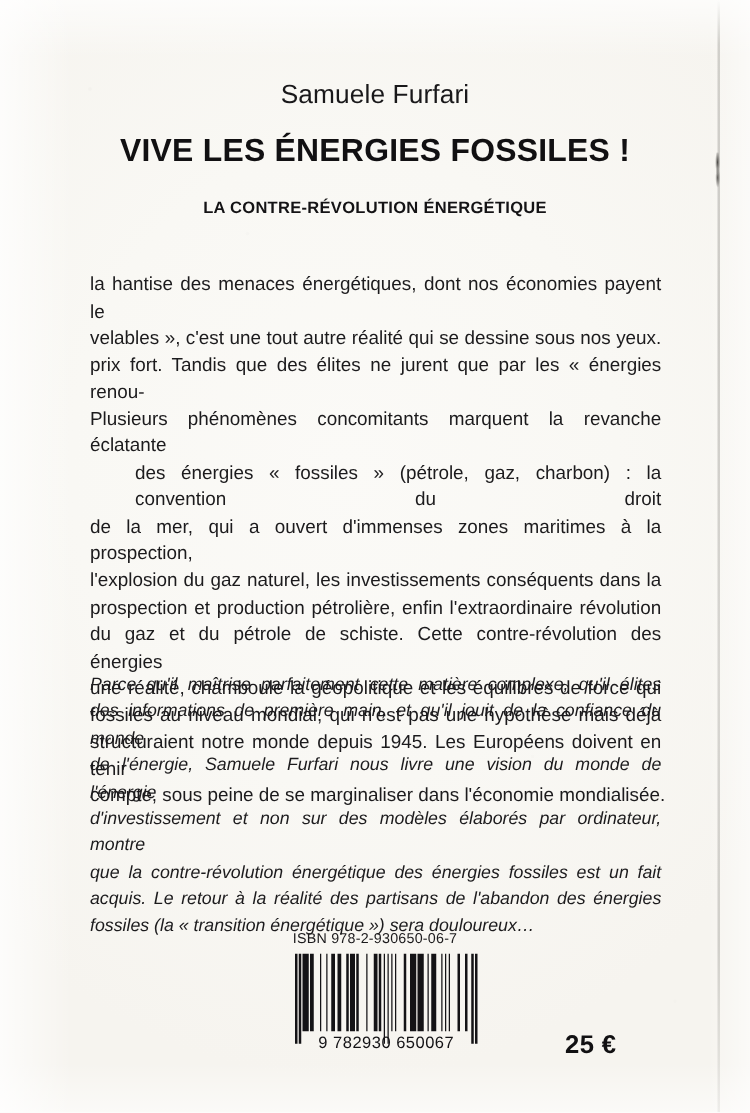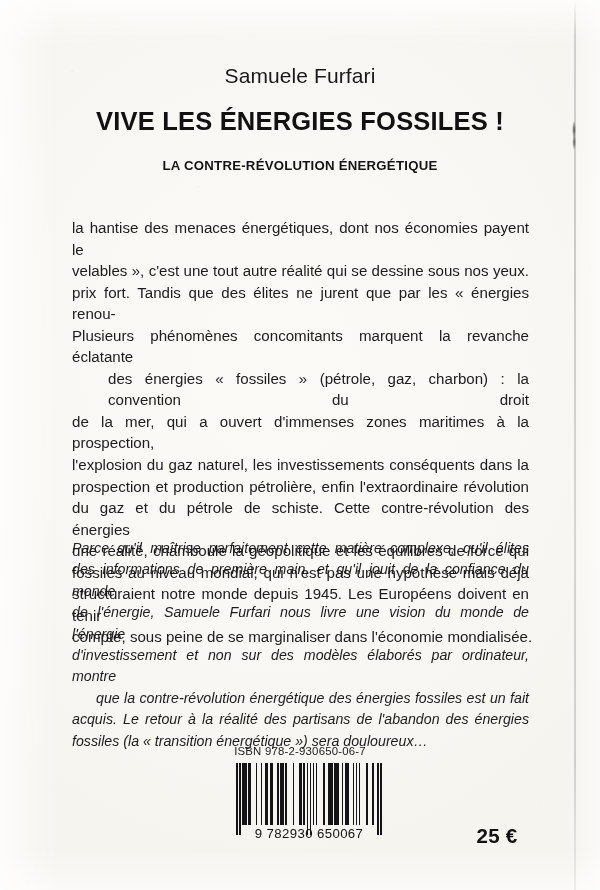--- a/index.html
+++ b/index.html
@@ -215,21 +215,21 @@
     align-items: center;
     justify-content: center;
     white-space: pre;
   }
 
   .price {
     position: absolute;
     left: 452px;
     top: 824px;
     width: 90px;
-    text-align: center;
+    text-align: left;
     font-size: 20.5px;
     font-weight: 700;
     color: #111012;
     letter-spacing: 0.3px;
   }
 </style>
 </head>
 <body>
 
 <div class="page">
@@ -259,21 +259,21 @@
         <span class="ln" style="text-align-last: justify; white-space: normal;">fossiles au niveau mondial, qui n'est pas une hypothèse mais déjà</span>
         <span class="ln" style="text-align-last: justify; white-space: normal;">structuraient notre monde depuis 1945. Les Européens doivent en tenir</span>
         <span class="ln">compte, sous peine de se marginaliser dans l'économie mondialisée.</span>
       </div>
 
     <div class="quote">
         <span class="ln" style="text-align-last: justify; white-space: normal;">Parce qu'il maîtrise parfaitement cette matière complexe, qu'il élites</span>
         <span class="ln" style="text-align-last: justify; white-space: normal;">des informations de première main, et qu'il jouit de la confiance du monde</span>
         <span class="ln" style="text-align-last: justify; white-space: normal;">de l'énergie, Samuele Furfari nous livre une vision du monde de l'énergie</span>
         <span class="ln" style="text-align-last: justify; white-space: normal;">d'investissement et non sur des modèles élaborés par ordinateur, montre</span>
-        <span class="ln" style="text-align-last: justify; white-space: normal; margin-left: 24px;">que la contre-révolution énergétique des énergies fossiles est un fait</span>
+        <span class="ln" style="text-align-last: justify; white-space: normal;">que la contre-révolution énergétique des énergies fossiles est un fait</span>
         <span class="ln" style="text-align-last: justify; white-space: normal;">acquis. Le retour à la réalité des partisans de l'abandon des énergies</span>
         <span class="ln">fossiles (la « transition énergétique ») sera douloureux…</span>
       </div>
 
     <div class="isbn">ISBN 978-2-930650-06-7</div>
 
     <div class="barcode-wrap">
       <div class="bars">
           <div class="b g" style="width: 1.53684px;"></div>
           <div class="s" style="width: 1.53684px;"></div>

